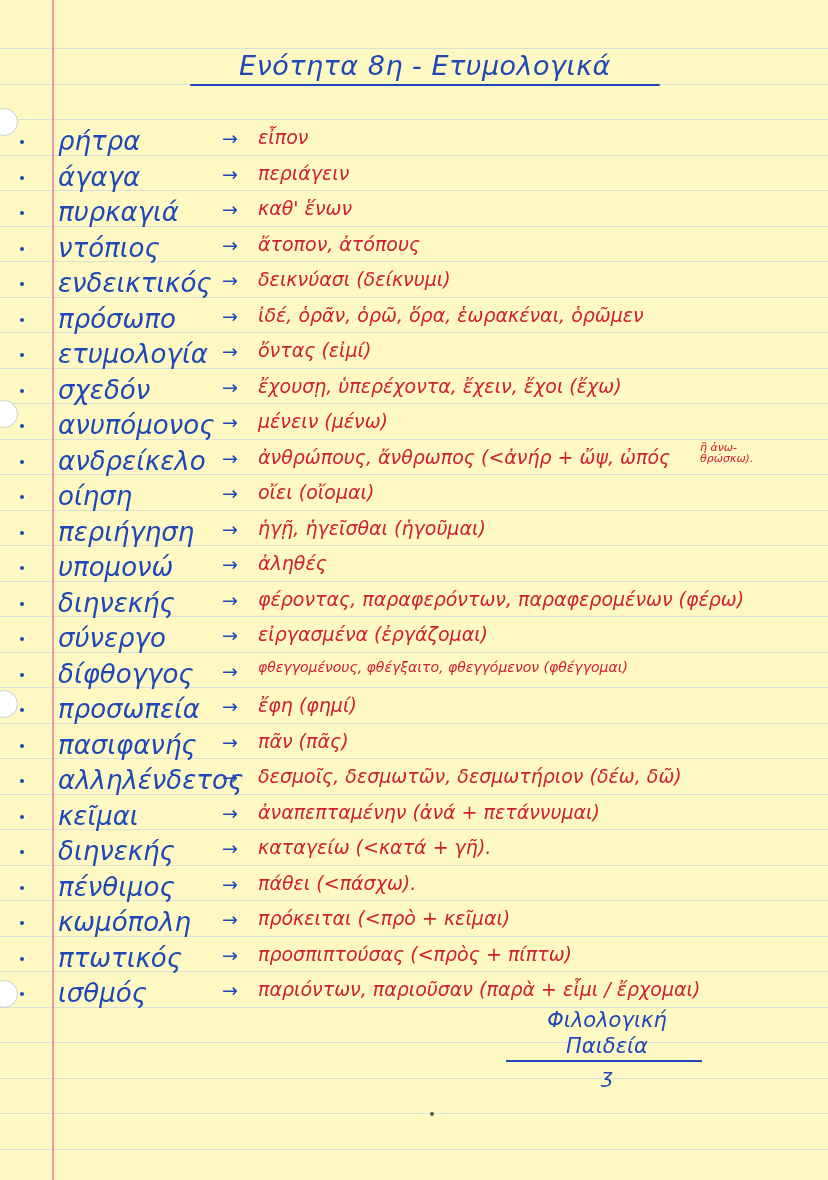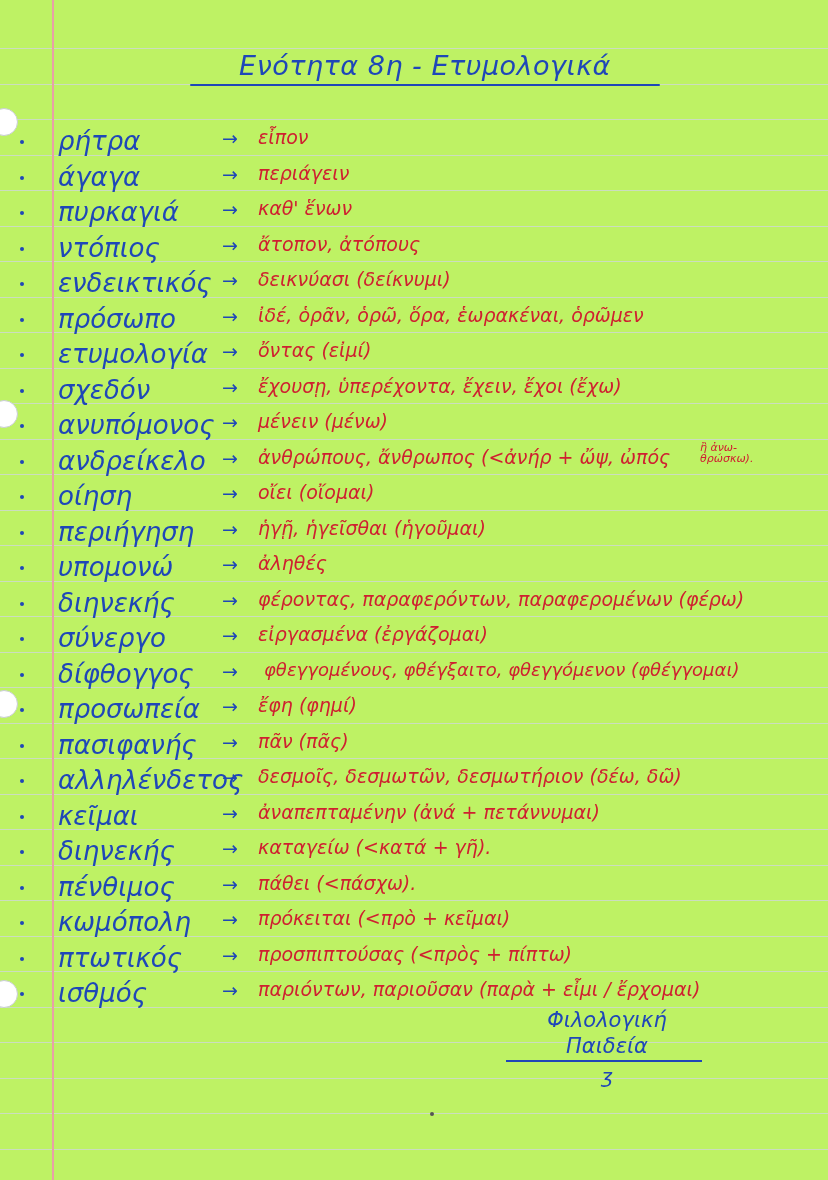--- a/index.html
+++ b/index.html
@@ -7,21 +7,21 @@
     padding: 0;
     background: #ffffff;
   }
   body {
     font-family: "DejaVu Sans", sans-serif;
   }
   .page {
     position: relative;
     width: 828px;
     height: 1180px;
-    background: #bef264;
+    background: #fef9c3;
     overflow: hidden;
   }
   
   .rules {
     position: absolute;
     inset: 0;
     pointer-events: none;
   }
   .rule {
     position: absolute;
@@ -127,22 +127,21 @@
     position: absolute;
     left: 258px;
     top: 0;
     right: 8px;
     color: #cf2030;
     font-size: 19px;
     font-style: italic;
     white-space: nowrap;
   }
   .gloss.small {
-    font-size: 18px;
-    margin-left: 6px;
+    font-size: 14px;
   }
   .gloss-sup {
     position: absolute;
     font-size: 11px;
     color: #cf2030;
     font-style: italic;
     line-height: 1.05;
     text-align: left;
   }
   .signature {

